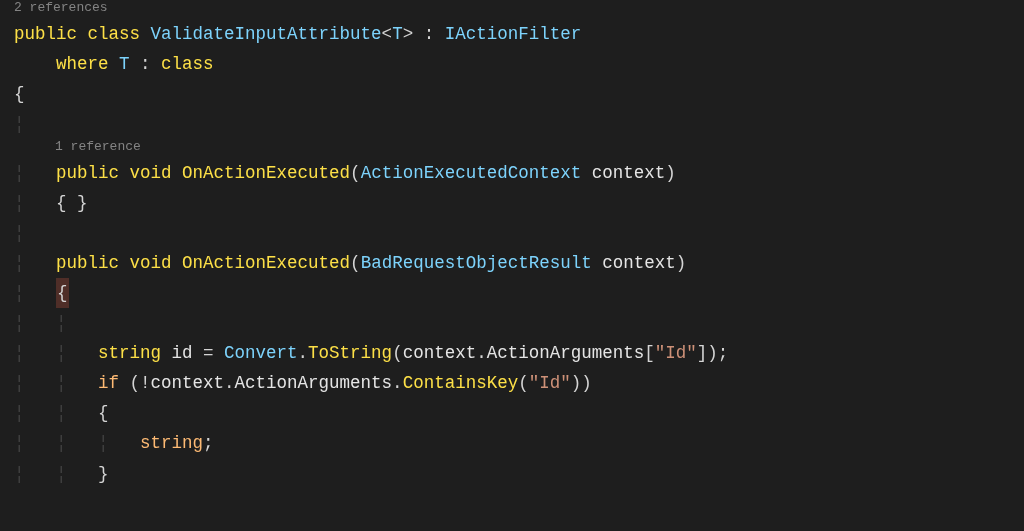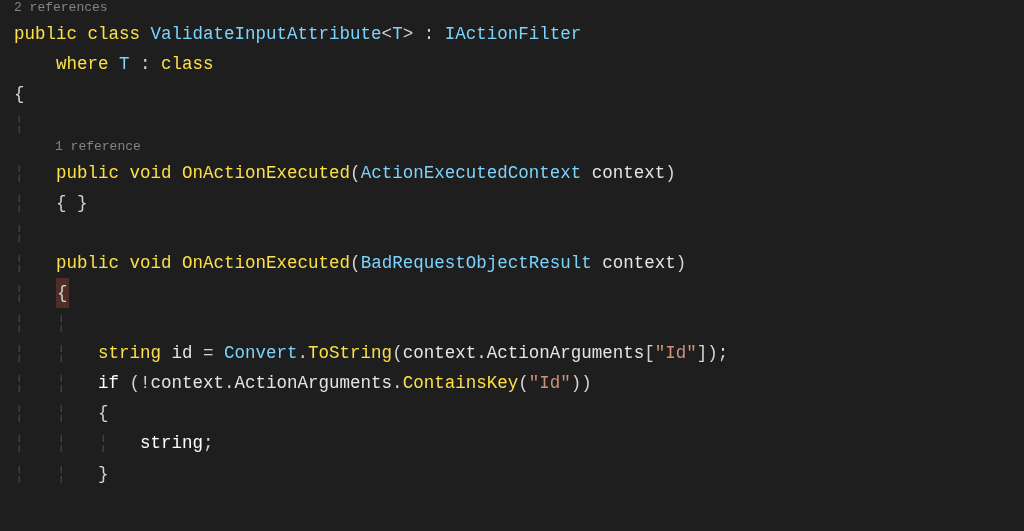--- a/index.html
+++ b/index.html
@@ -40,21 +40,21 @@
       vertical-align: -2px;
       margin-right: 3px;
     }
     .line { white-space: pre; }
     .kw { color: #fde047; }
     .type { color: #7dd3fc; }
     .method { color: #fde047; }
     .var { color: #e5e5e5; }
     .str { color: #ce9178; }
     .punc { color: #d4d4d4; }
-    .ctrl { color: #ffffff; }
+    .ctrl { color: #fdba74; }
     .guide { color: #404040; }
     .brace-hl {
       background: rgba(120,60,50,0.55);
       display: inline-block;
       padding: 0 1px;
     }
   </style>
 </head>
 <body>
 

